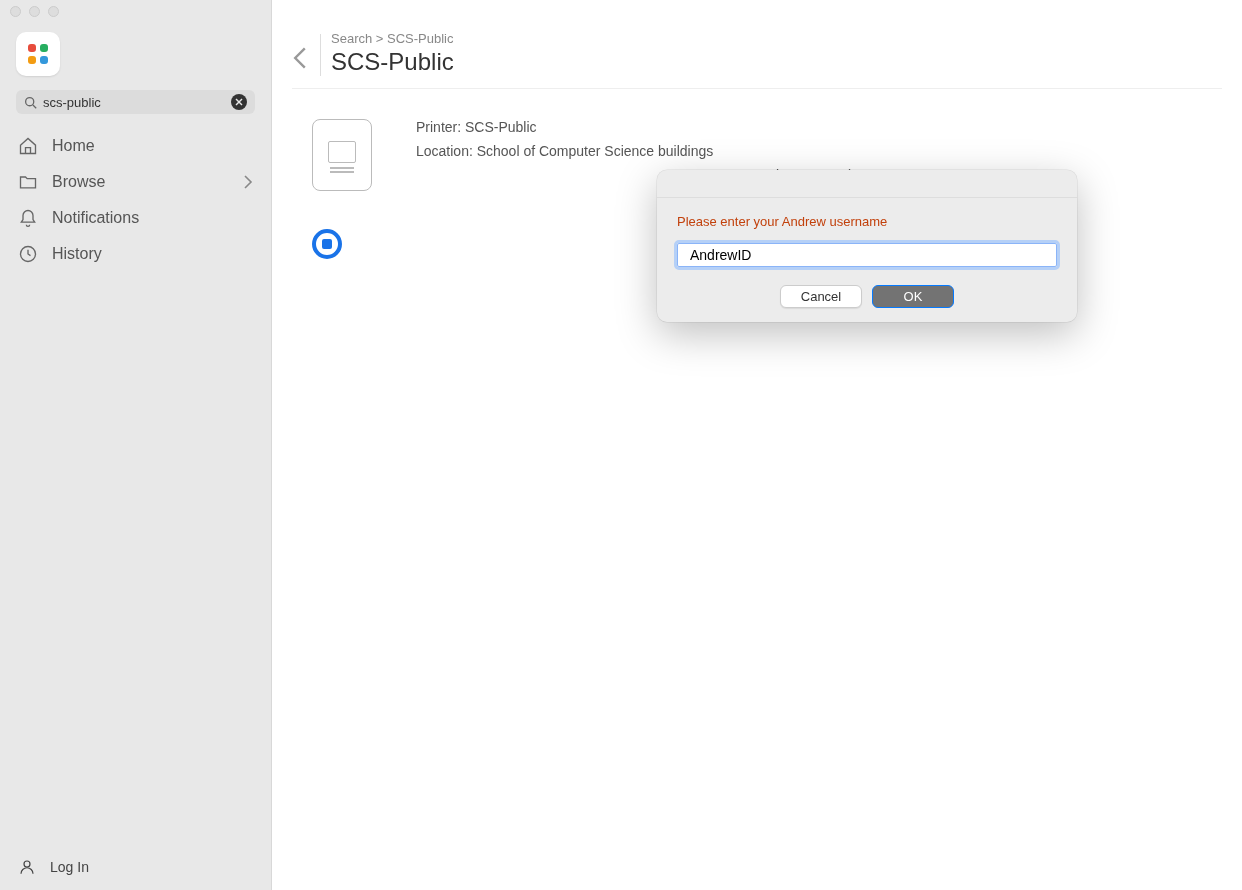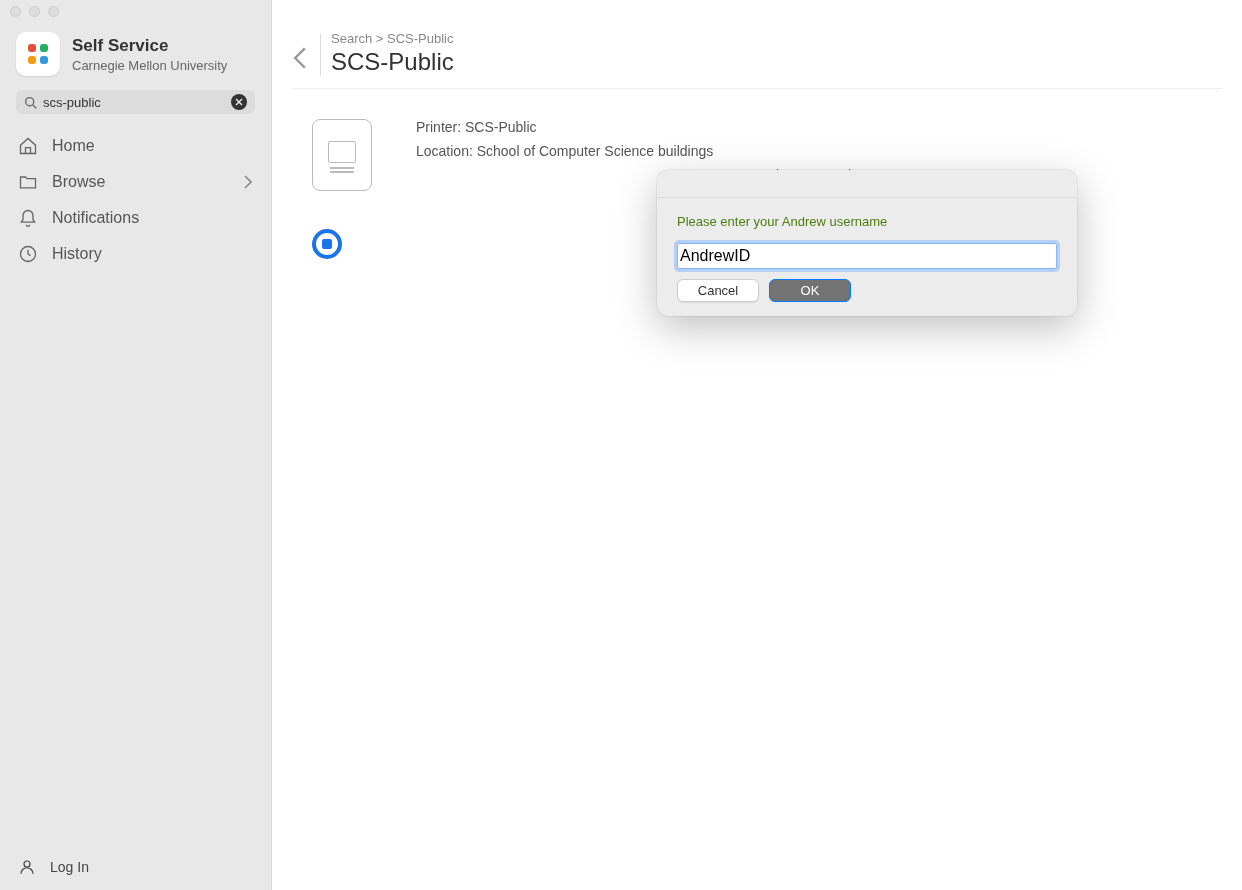--- a/index.html
+++ b/index.html
@@ -180,34 +180,34 @@
   position: absolute;
   left: 385px; top: 170px;
   width: 420px;
   background: #ececec;
   border-radius: 10px;
   box-shadow: 0 12px 40px rgba(0,0,0,0.25), 0 0 0 0.5px rgba(0,0,0,0.1);
   pointer-events: auto;
 }
 .dialog-top { height: 28px; border-bottom: 1px solid #ddd; }
 .dialog-body { padding: 16px 20px 14px 20px; }
-.dialog-msg { font-size: 13px; color: #4d7c0f; margin-bottom: 14px; }
+.dialog-msg { font-size: 13px; color: #c2410c; margin-bottom: 14px; }
 .dialog-input {
   width: 100%;
-  padding: 3px 2px;
-  font-size: 16px;
+  padding: 3px 12px;
+  font-size: 14px;
   border: 1px solid #8ab4f8;
   outline: 3px solid #b5d0f7;
   border-radius: 2px;
   background: #fff;
-  margin-bottom: 10px;
+  margin-bottom: 18px;
 }
 .dialog-buttons {
   display: flex;
-  justify-content: flex-start;
+  justify-content: center;
   gap: 10px;
 }
 .btn {
   padding: 3px 0;
   width: 82px;
   border-radius: 6px;
   font-size: 13px;
   text-align: center;
   cursor: pointer;
   border: 0.5px solid #ccc;
@@ -230,24 +230,20 @@
   <div class="sidebar">
 
     <div class="app-header">
       <div class="app-icon">
         <svg width="28" height="28" viewBox="0 0 28 28">
           <rect x="4" y="4" width="8" height="8" rx="3" fill="#e74c3c"></rect>
           <rect x="16" y="4" width="8" height="8" rx="3" fill="#27ae60"></rect>
           <rect x="4" y="16" width="8" height="8" rx="3" fill="#f39c12"></rect>
           <rect x="16" y="16" width="8" height="8" rx="3" fill="#3498db"></rect>
         </svg>
-      </div>
-      <div>
-        <div class="app-title">Self Service</div>
-        <div class="app-subtitle">Carnegie Mellon University</div>
       </div>
     </div>
 
     <div class="search-wrap">
       <div class="search-field">
         <span>
           <svg width="13" height="13" viewBox="0 0 16 16" fill="none" stroke="#666" stroke-width="1.6">
             <circle cx="7" cy="7" r="5"></circle>
               <line x1="11" y1="11" x2="15" y2="15"></line>
           </svg>

